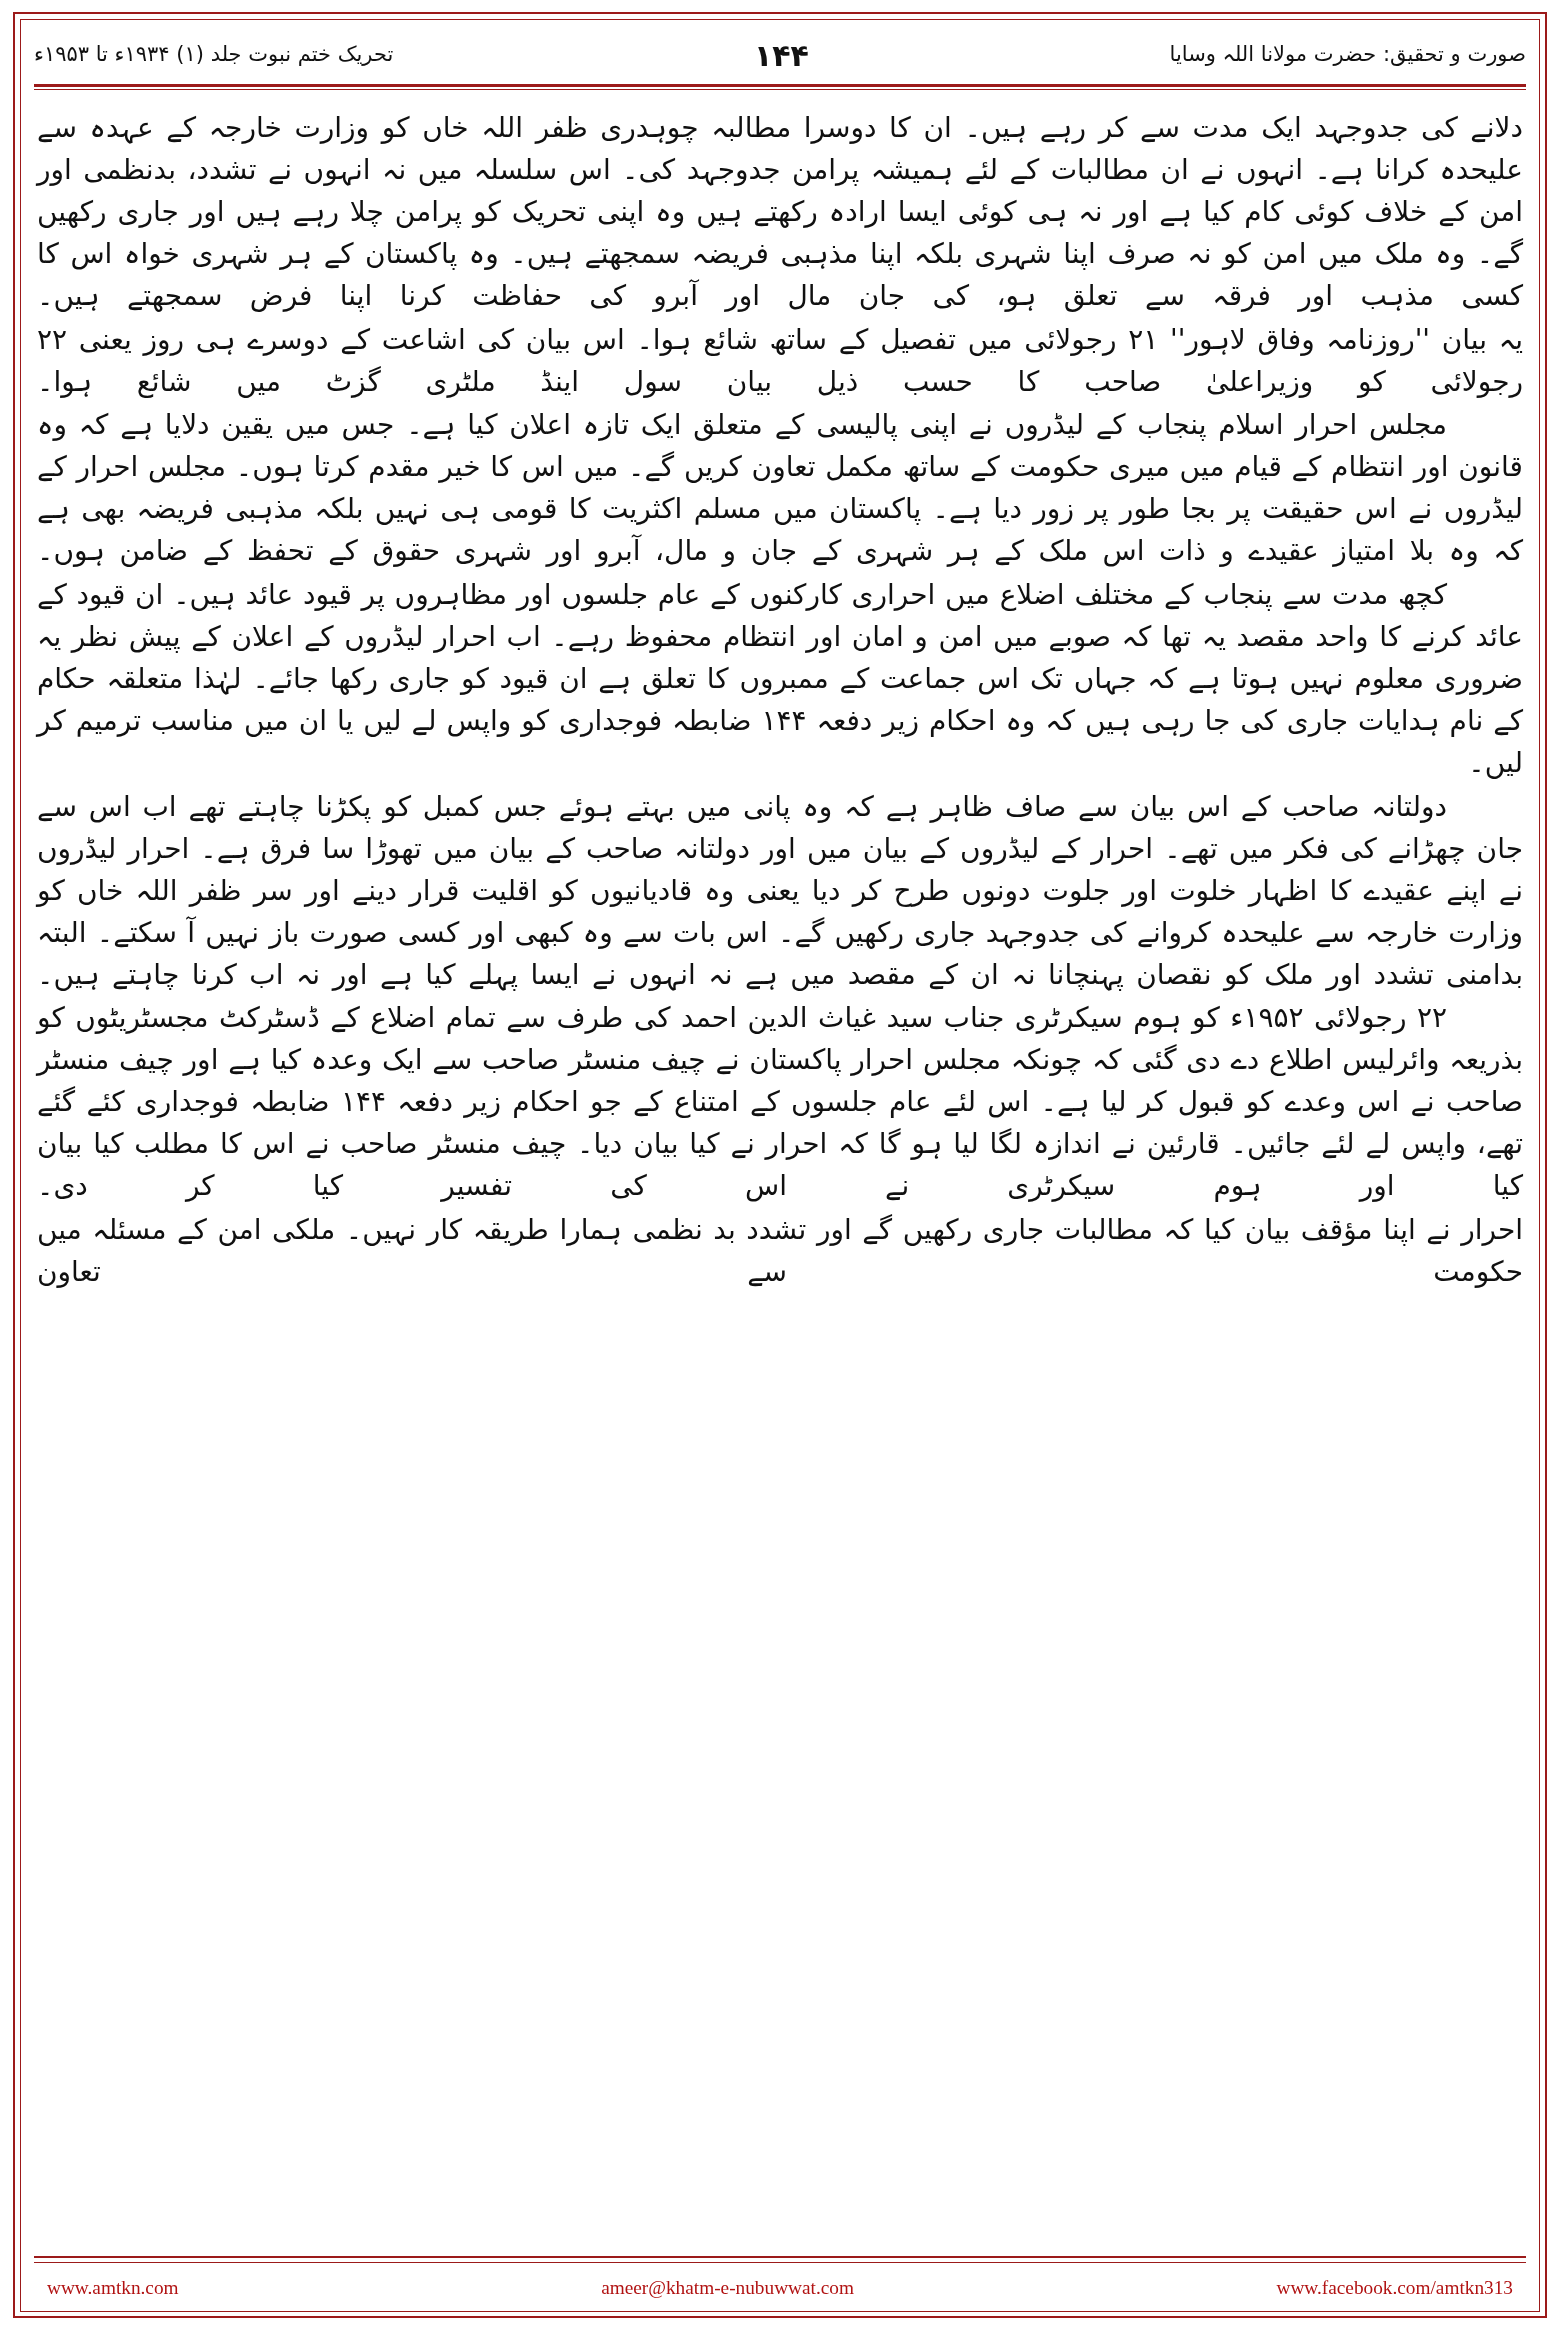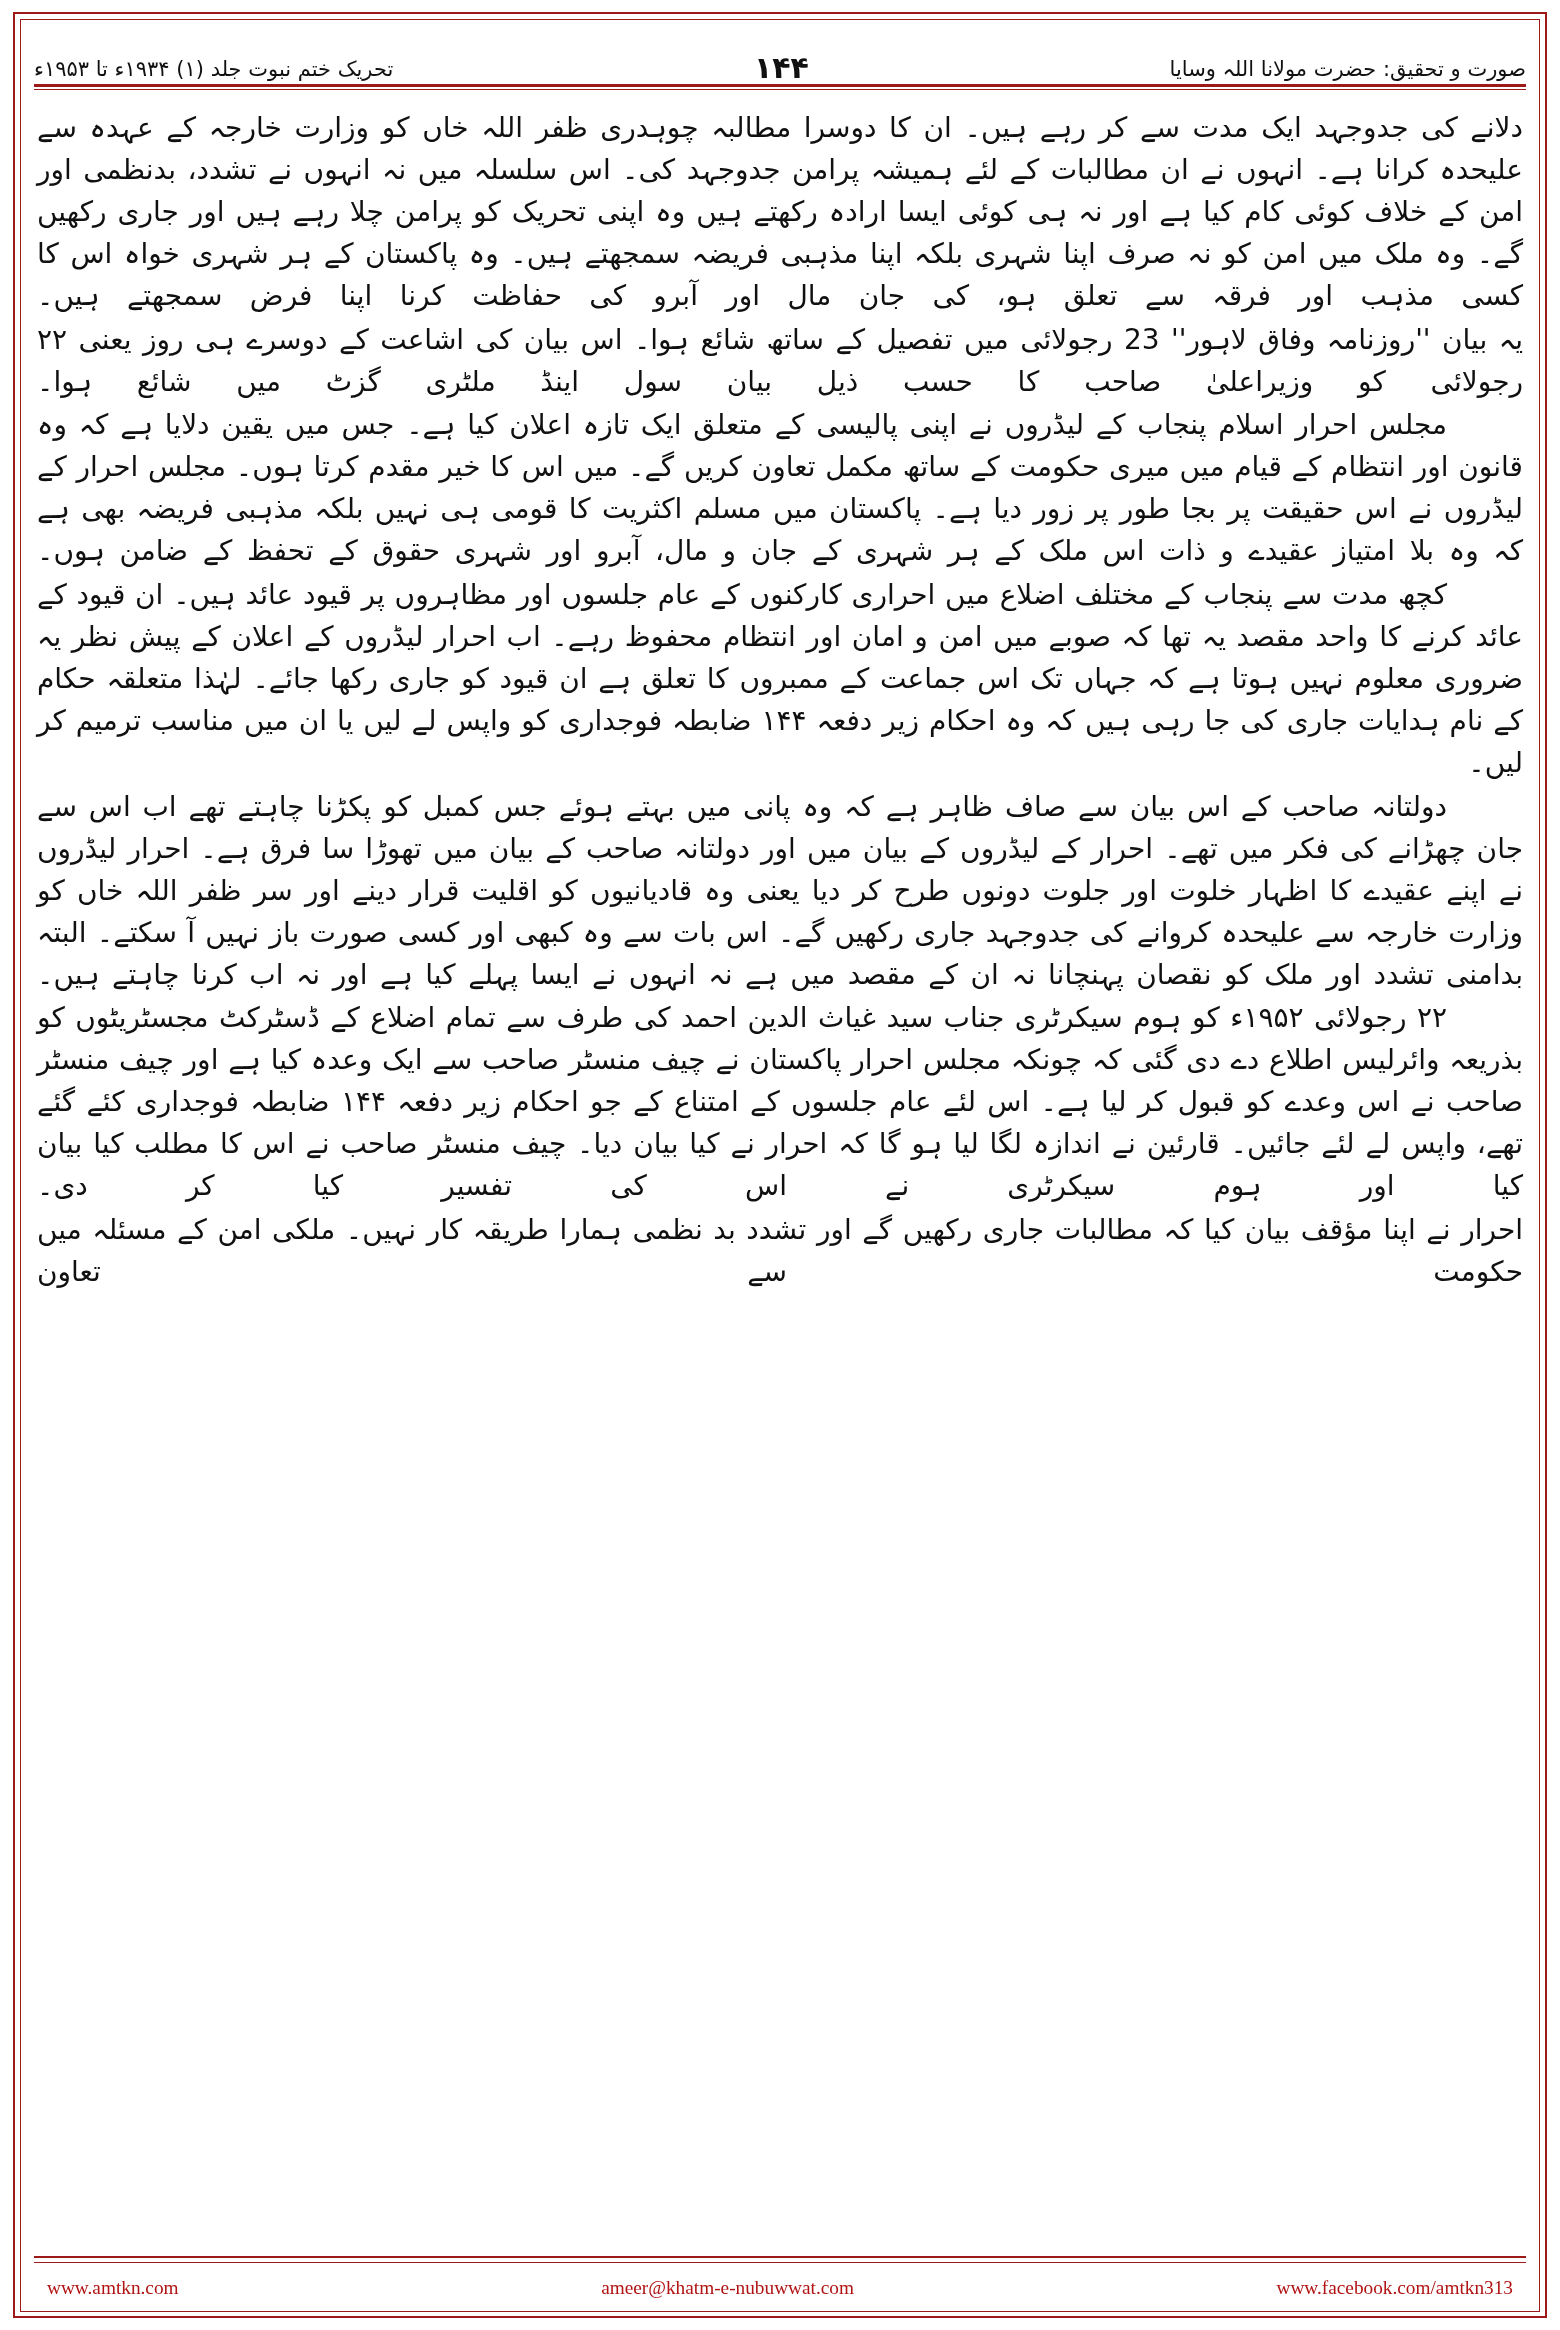--- a/index.html
+++ b/index.html
@@ -41,21 +41,21 @@
 
   
   .header {
     position: absolute;
     left: 34px;
     right: 34px;
     top: 25px;
     height: 60px;
     display: flex;
     flex-direction: row-reverse;
-    align-items: flex-end;
+    align-items: center;
     justify-content: space-between;
     direction: rtl;
   }
   .header-left, .header-right {
     color: #111111;
     font-size: 21px;
     line-height: 1.5;
     white-space: nowrap;
     font-family: "DejaVu Sans", sans-serif;
   }
@@ -168,21 +168,21 @@
   <div class="header">
     <div class="header-right">تحریک ختم نبوت جلد (۱) ۱۹۳۴ء تا ۱۹۵۳ء</div>
     <div class="header-center">۱۴۴</div>
     <div class="header-left">صورت و تحقیق: حضرت مولانا اللہ وسایا</div>
   </div>
   <div class="header-rule"></div>
   <div class="header-rule2"></div>
 
   <div class="content">
     <p class="para">دلانے کی جدوجہد ایک مدت سے کر رہے ہیں۔ ان کا دوسرا مطالبہ چوہدری ظفر اللہ خاں کو وزارت خارجہ کے عہدہ سے علیحدہ کرانا ہے۔ انہوں نے ان مطالبات کے لئے ہمیشہ پرامن جدوجہد کی۔ اس سلسلہ میں نہ انہوں نے تشدد، بدنظمی اور امن کے خلاف کوئی کام کیا ہے اور نہ ہی کوئی ایسا ارادہ رکھتے ہیں وہ اپنی تحریک کو پرامن چلا رہے ہیں اور جاری رکھیں گے۔ وہ ملک میں امن کو نہ صرف اپنا شہری بلکہ اپنا مذہبی فریضہ سمجھتے ہیں۔ وہ پاکستان کے ہر شہری خواہ اس کا کسی مذہب اور فرقہ سے تعلق ہو، کی جان مال اور آبرو کی حفاظت کرنا اپنا فرض سمجھتے ہیں۔</p>
-    <p class="para">یہ بیان ''روزنامہ وفاق لاہور'' 23 رجولائی میں تفصیل کے ساتھ شائع ہوا۔ اس بیان کی اشاعت کے دوسرے ہی روز یعنی ۲۲ رجولائی کو وزیراعلیٰ صاحب کا حسب ذیل بیان سول اینڈ ملٹری گزٹ میں شائع ہوا۔</p>
+    <p class="para">یہ بیان ''روزنامہ وفاق لاہور'' ۲۱ رجولائی میں تفصیل کے ساتھ شائع ہوا۔ اس بیان کی اشاعت کے دوسرے ہی روز یعنی ۲۲ رجولائی کو وزیراعلیٰ صاحب کا حسب ذیل بیان سول اینڈ ملٹری گزٹ میں شائع ہوا۔</p>
     <p class="para indent">مجلس احرار اسلام پنجاب کے لیڈروں نے اپنی پالیسی کے متعلق ایک تازہ اعلان کیا ہے۔ جس میں یقین دلایا ہے کہ وہ قانون اور انتظام کے قیام میں میری حکومت کے ساتھ مکمل تعاون کریں گے۔ میں اس کا خیر مقدم کرتا ہوں۔ مجلس احرار کے لیڈروں نے اس حقیقت پر بجا طور پر زور دیا ہے۔ پاکستان میں مسلم اکثریت کا قومی ہی نہیں بلکہ مذہبی فریضہ بھی ہے کہ وہ بلا امتیاز عقیدے و ذات اس ملک کے ہر شہری کے جان و مال، آبرو اور شہری حقوق کے تحفظ کے ضامن ہوں۔</p>
     <p class="para indent">کچھ مدت سے پنجاب کے مختلف اضلاع میں احراری کارکنوں کے عام جلسوں اور مظاہروں پر قیود عائد ہیں۔ ان قیود کے عائد کرنے کا واحد مقصد یہ تھا کہ صوبے میں امن و امان اور انتظام محفوظ رہے۔ اب احرار لیڈروں کے اعلان کے پیش نظر یہ ضروری معلوم نہیں ہوتا ہے کہ جہاں تک اس جماعت کے ممبروں کا تعلق ہے ان قیود کو جاری رکھا جائے۔ لہٰذا متعلقہ حکام کے نام ہدایات جاری کی جا رہی ہیں کہ وہ احکام زیر دفعہ ۱۴۴ ضابطہ فوجداری کو واپس لے لیں یا ان میں مناسب ترمیم کر لیں۔</p>
     <p class="para indent">دولتانہ صاحب کے اس بیان سے صاف ظاہر ہے کہ وہ پانی میں بہتے ہوئے جس کمبل کو پکڑنا چاہتے تھے اب اس سے جان چھڑانے کی فکر میں تھے۔ احرار کے لیڈروں کے بیان میں اور دولتانہ صاحب کے بیان میں تھوڑا سا فرق ہے۔ احرار لیڈروں نے اپنے عقیدے کا اظہار خلوت اور جلوت دونوں طرح کر دیا یعنی وہ قادیانیوں کو اقلیت قرار دینے اور سر ظفر اللہ خاں کو وزارت خارجہ سے علیحدہ کروانے کی جدوجہد جاری رکھیں گے۔ اس بات سے وہ کبھی اور کسی صورت باز نہیں آ سکتے۔ البتہ بدامنی تشدد اور ملک کو نقصان پہنچانا نہ ان کے مقصد میں ہے نہ انہوں نے ایسا پہلے کیا ہے اور نہ اب کرنا چاہتے ہیں۔</p>
 
 
     <p class="para indent">۲۲ رجولائی ۱۹۵۲ء کو ہوم سیکرٹری جناب سید غیاث الدین احمد کی طرف سے تمام اضلاع کے ڈسٹرکٹ مجسٹریٹوں کو بذریعہ وائرلیس اطلاع دے دی گئی کہ چونکہ مجلس احرار پاکستان نے چیف منسٹر صاحب سے ایک وعدہ کیا ہے اور چیف منسٹر صاحب نے اس وعدے کو قبول کر لیا ہے۔ اس لئے عام جلسوں کے امتناع کے جو احکام زیر دفعہ ۱۴۴ ضابطہ فوجداری کئے گئے تھے، واپس لے لئے جائیں۔ قارئین نے اندازہ لگا لیا ہو گا کہ احرار نے کیا بیان دیا۔ چیف منسٹر صاحب نے اس کا مطلب کیا بیان کیا اور ہوم سیکرٹری نے اس کی تفسیر کیا کر دی۔</p>
     <p class="para">احرار نے اپنا مؤقف بیان کیا کہ مطالبات جاری رکھیں گے اور تشدد بد نظمی ہمارا طریقہ کار نہیں۔ ملکی امن کے مسئلہ میں حکومت سے تعاون</p>
   </div>
 
   <div class="footer-rule"></div>

